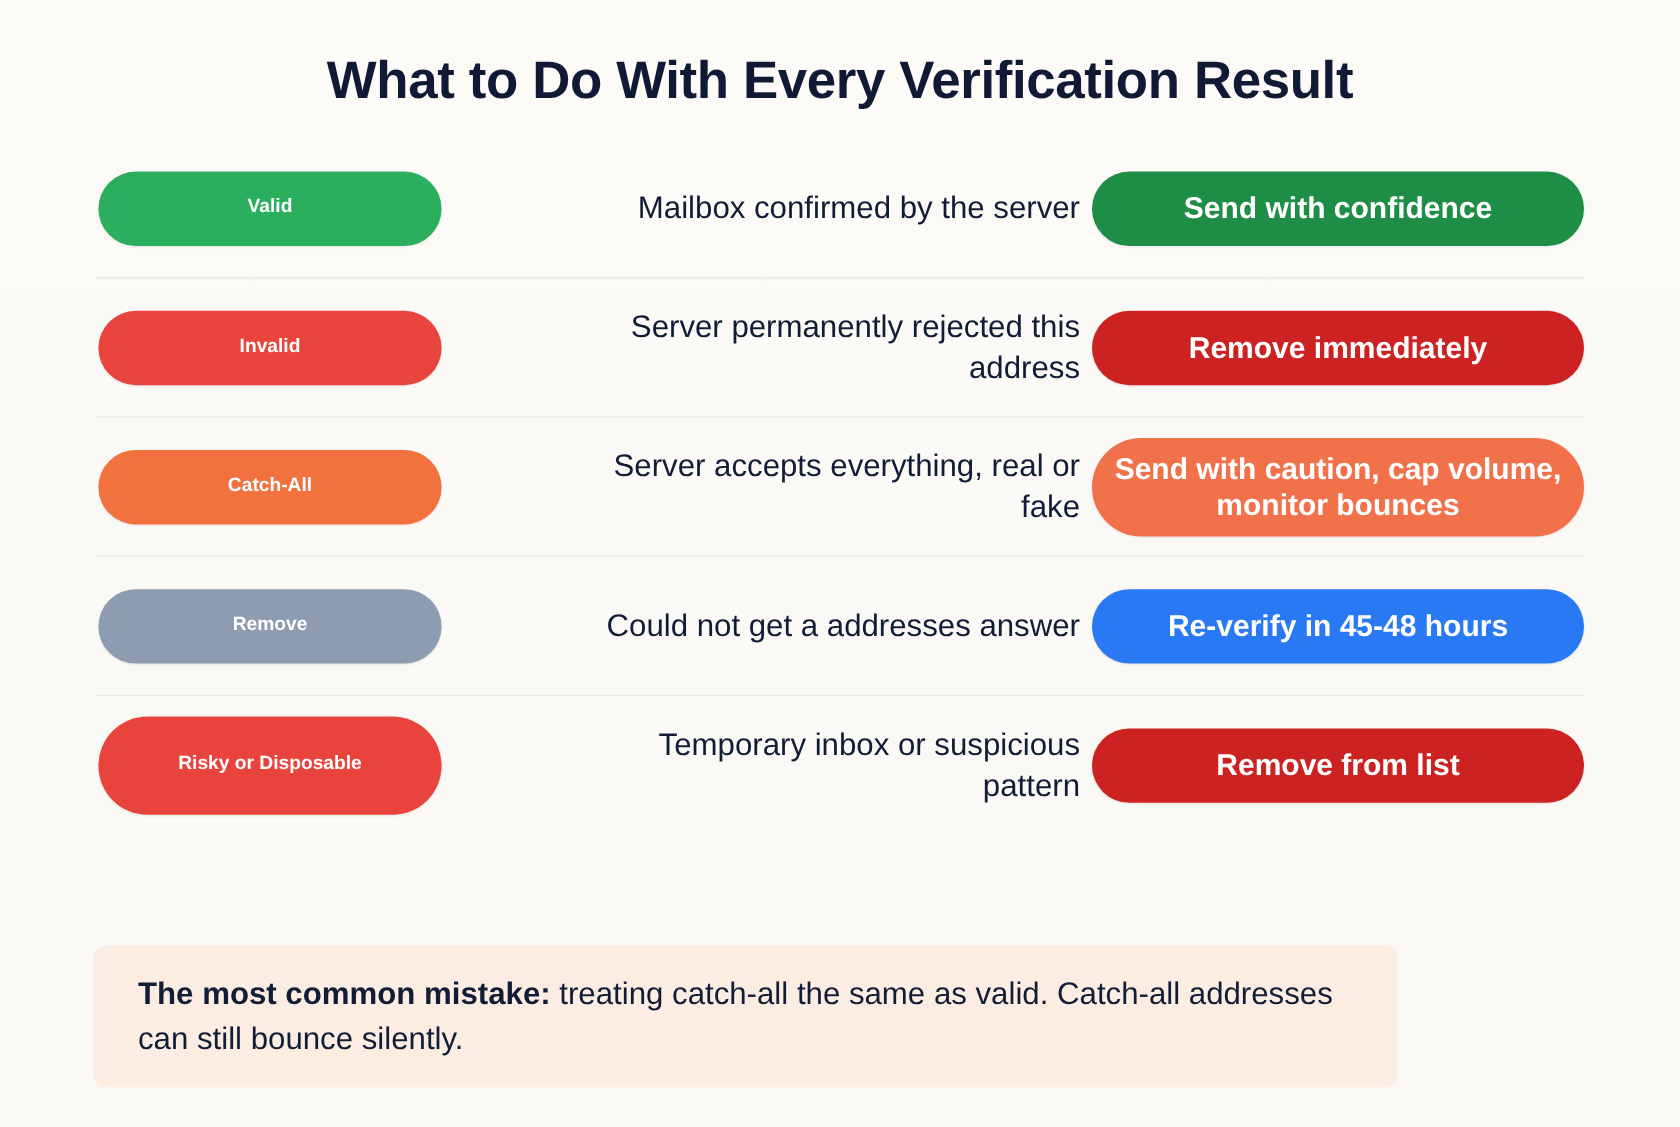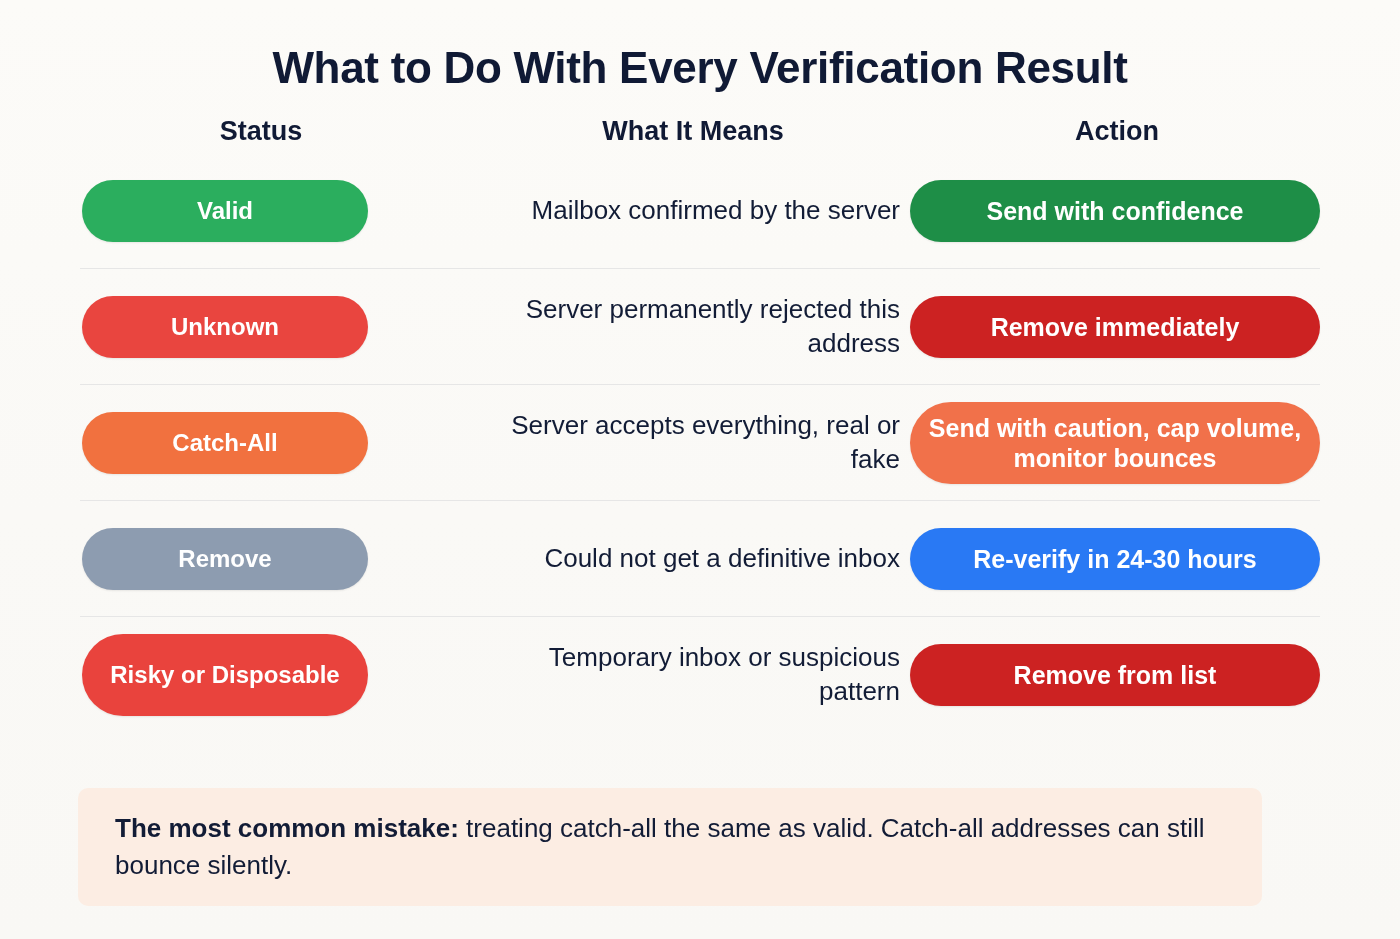--- a/index.html
+++ b/index.html
@@ -94,21 +94,21 @@
     text-align: center;
     color: #FFFFFF;
     font-weight: bold;
     border-radius: 999px;
     box-sizing: border-box;
     box-shadow: 0 1px 2px rgba(0,0,0,0.08);
   }
   .status-pill {
     width: 286px;
     min-height: 62px;
-    font-size: 24px;
+    font-size: 16px;
     line-height: 1.18;
     padding: 8px 14px;
   }
   .status-pill.tall {
     min-height: 82px;
   }
   .action-pill {
     width: 412px;
     min-height: 62px;
     font-size: 25px;
@@ -117,21 +117,21 @@
   }
   .action-pill.tall {
     min-height: 82px;
   }
 
   
   .callout {
     position: absolute;
     left: 78px;
     top: 788px;
-    width: 1184px;
+    width: 1087px;
     min-height: 102px;
     background: #FCEDE3;
     border-radius: 10px;
     display: flex;
     align-items: flex-end;
     box-sizing: border-box;
     overflow: hidden;
   }
   .callout-bar {
     width: 9px;
@@ -150,39 +150,34 @@
 </style>
 </head>
 <body>
 
 <div class="page">
 
   <div class="title">What to Do With Every Verification Result</div>
 
   <div class="table">
 
-    <div class="row head-row">
-      <div class="col-head status-head">Status</div>
-      <div class="col-head means-head">What It Means</div>
-      <div class="col-head action-head">Action</div>
-    </div>
 
     <div class="row data-row first">
       <div class="cell-status">
         <span class="pill status-pill" style="background: rgb(43, 174, 94);">Valid</span>
       </div>
       <div class="cell-means">Mailbox confirmed by the server</div>
       <div class="cell-action">
         <span class="pill action-pill" style="background: rgb(30, 142, 71);">Send with confidence</span>
       </div>
     </div>
 
     <div class="row data-row">
       <div class="cell-status">
-        <span class="pill status-pill" style="background: rgb(233, 69, 63);">Unknown</span>
+        <span class="pill status-pill" style="background: rgb(233, 69, 63);">Invalid</span>
       </div>
       <div class="cell-means">Server permanently rejected this address</div>
       <div class="cell-action">
         <span class="pill action-pill" style="background: rgb(204, 34, 34);">Remove immediately</span>
       </div>
     </div>
 
     <div class="row data-row">
       <div class="cell-status">
         <span class="pill status-pill" style="background: rgb(241, 113, 63);">Catch-All</span>
@@ -190,23 +185,23 @@
       <div class="cell-means">Server accepts everything, real or fake</div>
       <div class="cell-action">
         <span class="pill action-pill tall" style="background: rgb(241, 113, 74);">Send with caution, cap volume, monitor bounces</span>
       </div>
     </div>
 
     <div class="row data-row">
       <div class="cell-status">
         <span class="pill status-pill" style="background: rgb(141, 156, 176);">Remove</span>
       </div>
-      <div class="cell-means">Could not get a definitive inbox</div>
-      <div class="cell-action">
-        <span class="pill action-pill" style="background: rgb(41, 121, 244);">Re-verify in 24-30 hours</span>
+      <div class="cell-means">Could not get a addresses answer</div>
+      <div class="cell-action">
+        <span class="pill action-pill" style="background: rgb(41, 121, 244);">Re-verify in 45-48 hours</span>
       </div>
     </div>
 
     <div class="row data-row">
       <div class="cell-status">
         <span class="pill status-pill tall" style="background: rgb(233, 67, 61);">Risky or Disposable</span>
       </div>
       <div class="cell-means">Temporary inbox or suspicious pattern</div>
       <div class="cell-action">
         <span class="pill action-pill" style="background: rgb(204, 34, 34);">Remove from list</span>

